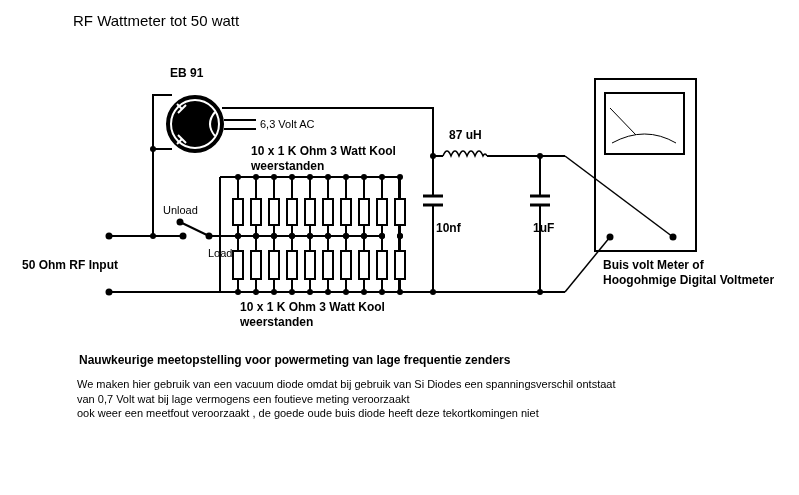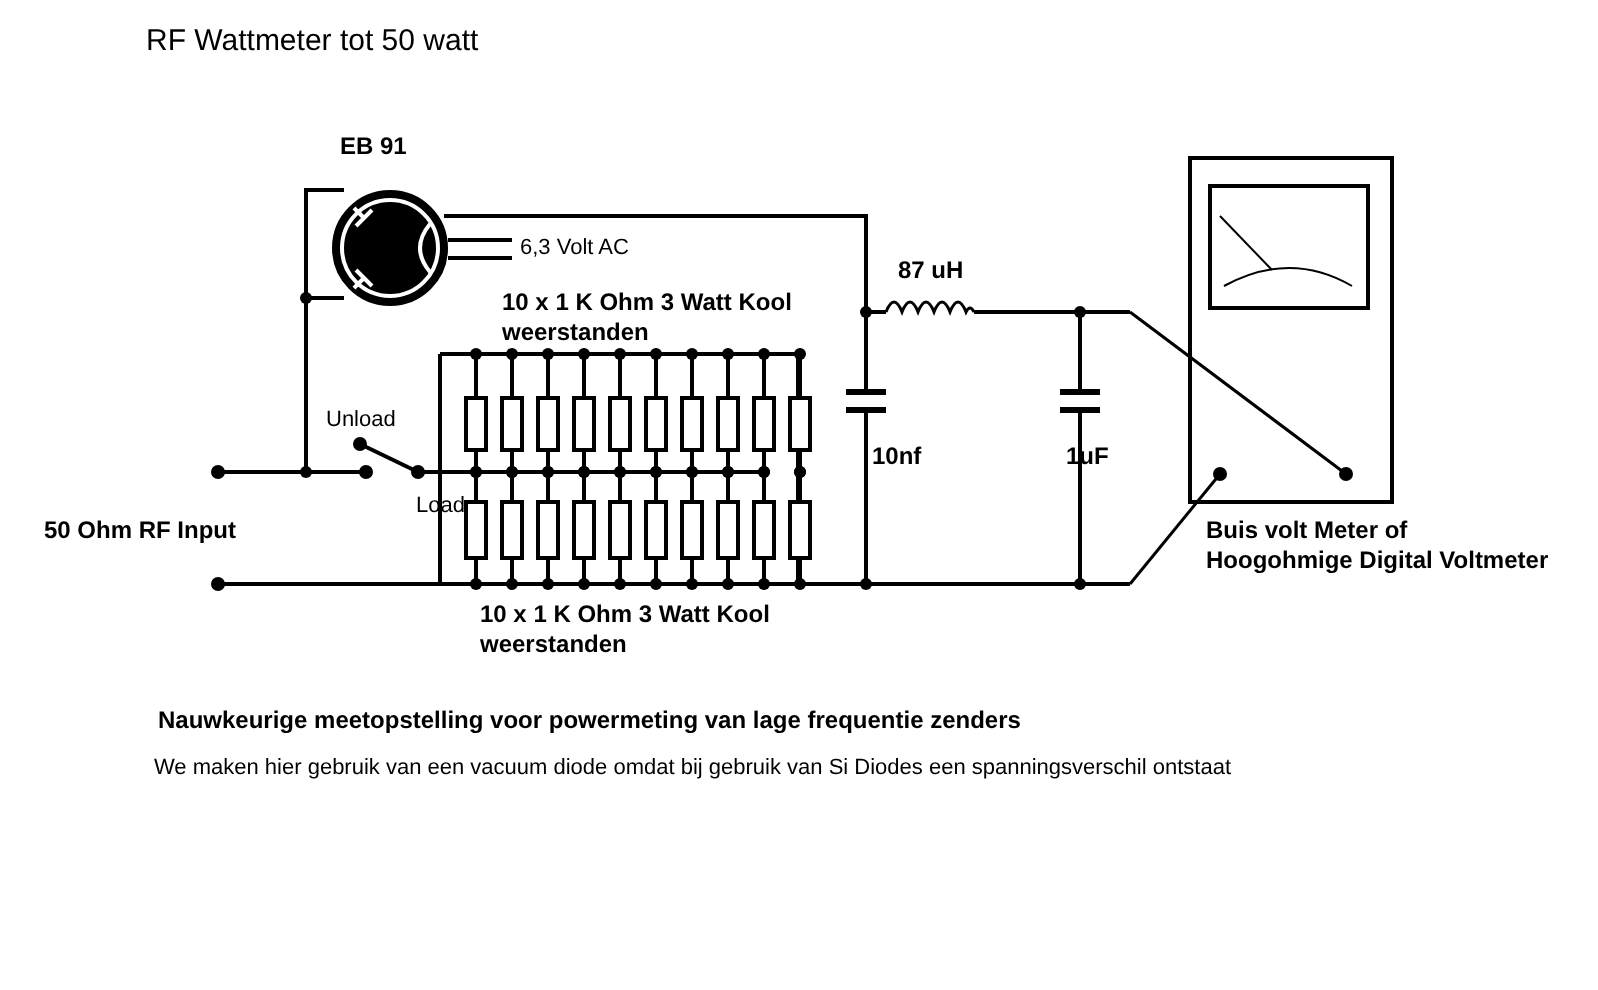--- a/index.html
+++ b/index.html
@@ -182,13 +182,15 @@
 <div class="txt b" style="left:22px;top:258px;">50 Ohm RF Input</div>
 <div class="txt b" style="left:449px;top:128px;">87 uH</div>
 <div class="txt b" style="left:436px;top:221px;">10nf</div>
 <div class="txt b" style="left:533px;top:221px;">1uF</div>
 <div class="txt b" style="left:603px;top:258px;">Buis volt Meter  of</div>
 <div class="txt b" style="left:603px;top:273px;">Hoogohmige Digital Voltmeter</div>
 
 <div class="txt b" style="left:79px;top:353px;">Nauwkeurige meetopstelling voor powermeting van  lage frequentie zenders</div>
 <div class="para">
   <div>We maken hier gebruik van een vacuum diode omdat bij gebruik van Si Diodes een spanningsverschil ontstaat</div>
+  <div>van 0,7 Volt wat bij lage vermogens een foutieve meting veroorzaakt</div>
+  <div>ook weer een meetfout veroorzaakt , de goede oude buis diode heeft deze tekortkomingen niet</div>
 </div>
 
 </body></html>

